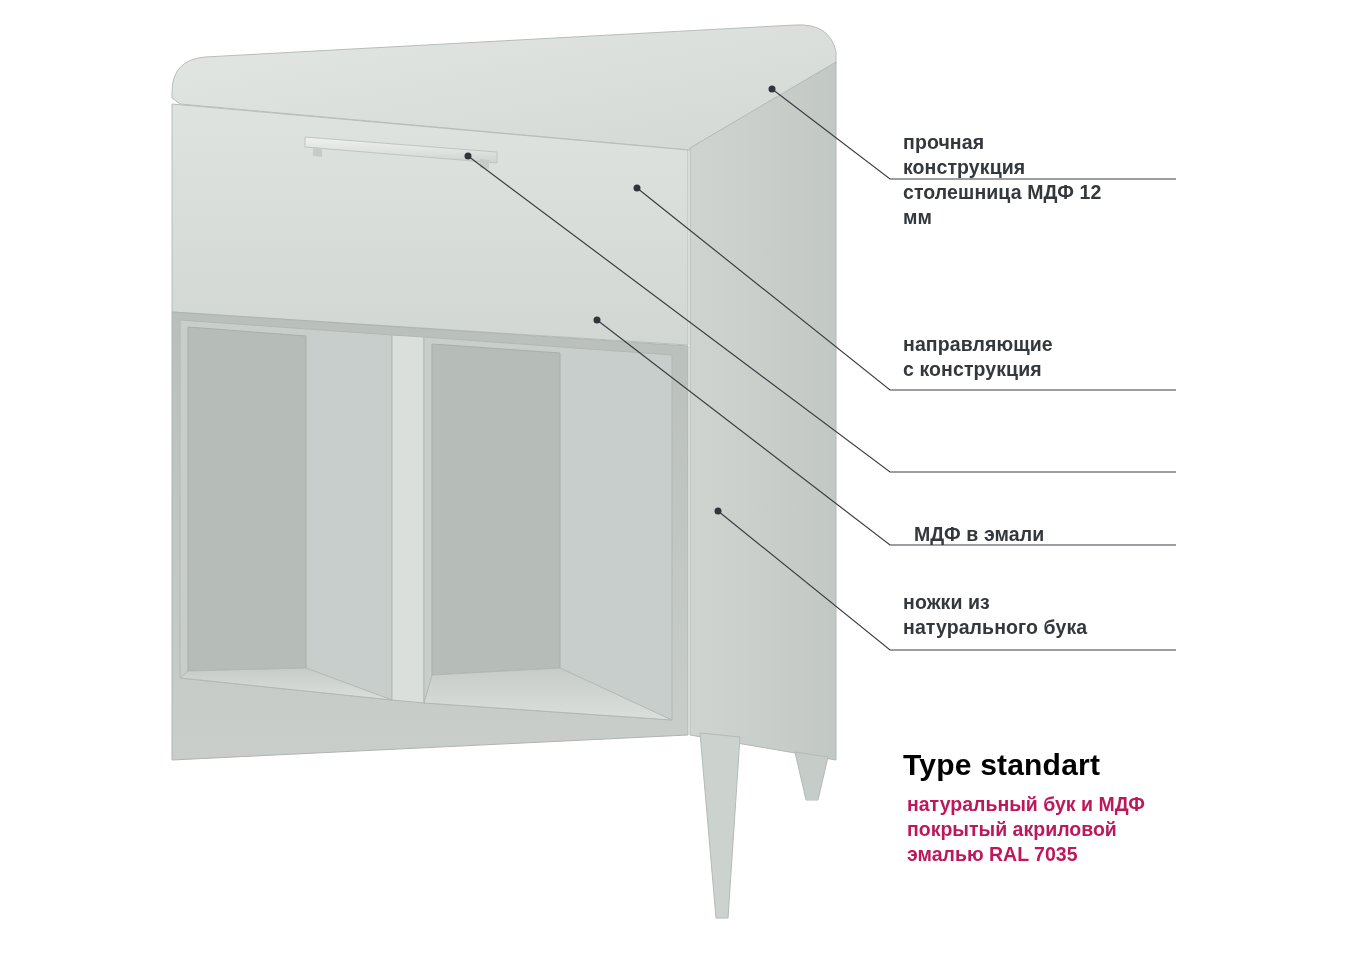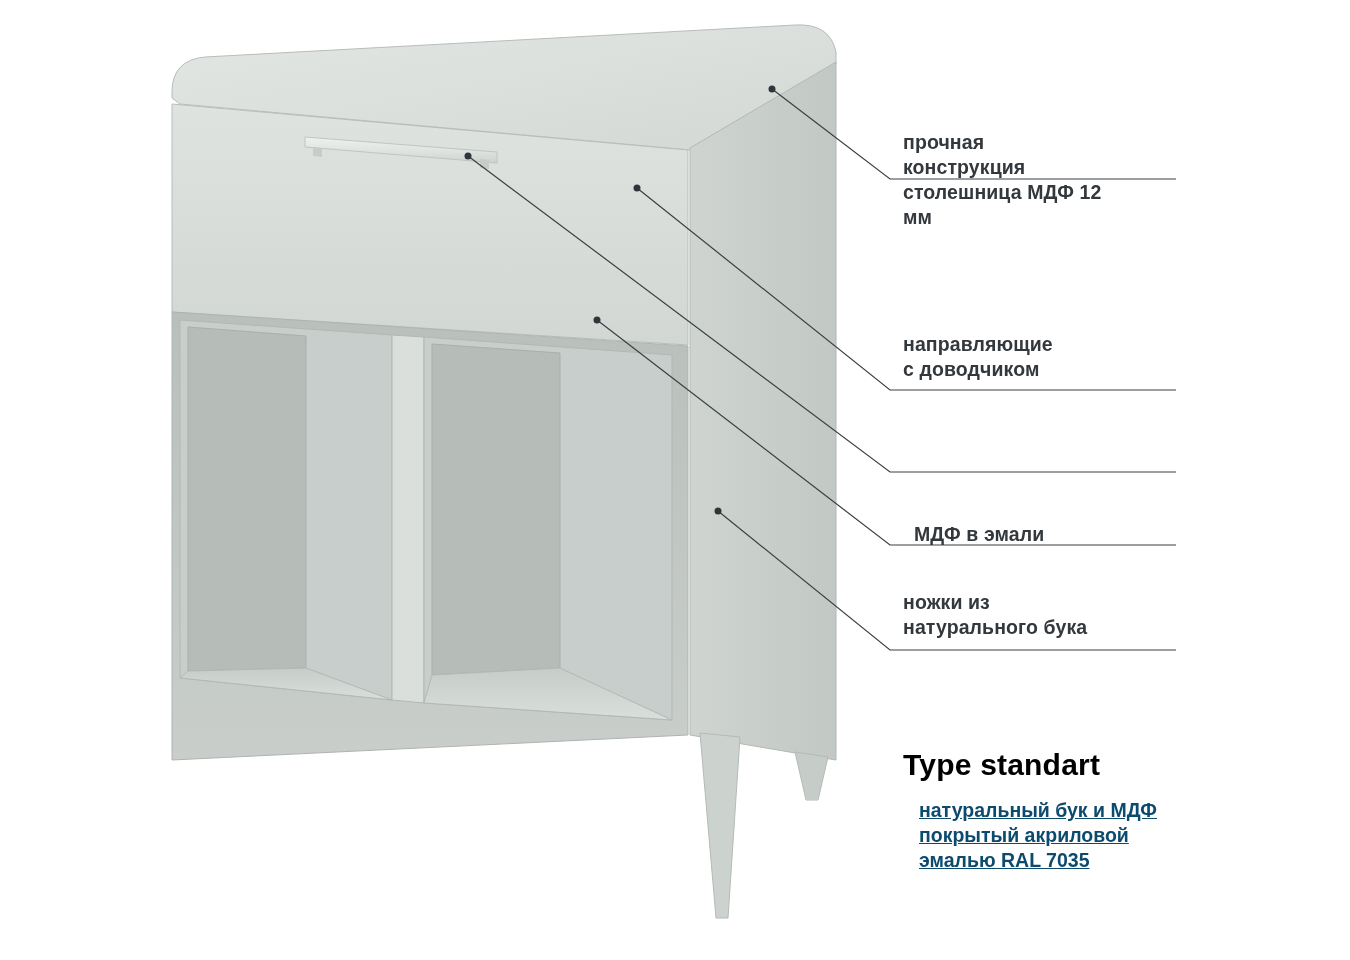--- a/index.html
+++ b/index.html
@@ -56,24 +56,23 @@
     font-weight: 700;
     color: #000000;
     letter-spacing: 0.2px;
     margin: 0 0 10px 0;
     line-height: 34px;
   }
   .footer-desc {
     font-size: 19.5px;
     font-weight: 700;
     line-height: 25px;
-    color: #0c4a6e;
+    color: #be185d;
     white-space: pre-line;
-    margin: 16px;
-    text-decoration: underline;
+    margin: 4px;
   }
 </style>
 </head>
 <body>
 
 <div id="stage">
 
   <svg class="product-svg" viewBox="0 0 1350 960">
     <defs>
       <linearGradient id="gTop" x1="0" y1="0" x2="1" y2="1">
@@ -164,21 +163,21 @@
       <circle cx="637" cy="188" r="3.5"></circle>
       <circle cx="468" cy="156" r="3.5"></circle>
       <circle cx="597" cy="320" r="3.5"></circle>
       <circle cx="718" cy="511" r="3.5"></circle>
     </g>
   </svg>
 
   <div class="callout callout-1">прочная конструкция
 столешница МДФ 12 мм</div>
   <div class="callout callout-2">направляющие
-с доводчиком</div>
+с конструкция</div>
   <div class="callout callout-4">МДФ в эмали</div>
   <div class="callout callout-5">ножки из
 натурального бука</div>
 
   <div class="footer-block">
     <h1 class="footer-title">Type standart</h1>
     <p class="footer-desc">натуральный бук и МДФ
 покрытый акриловой
 эмалью RAL 7035</p>
   </div>

